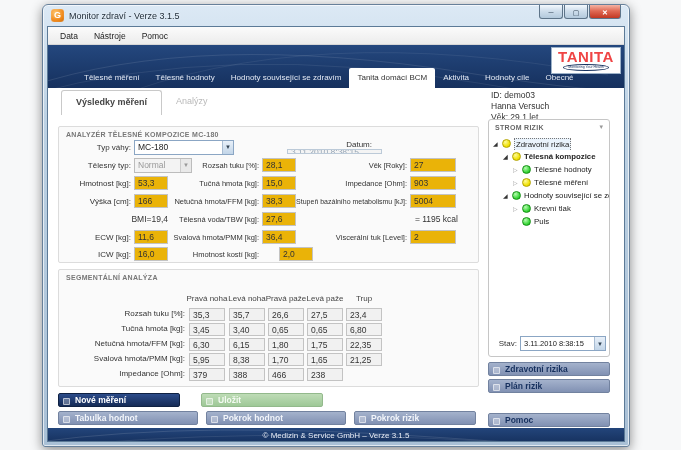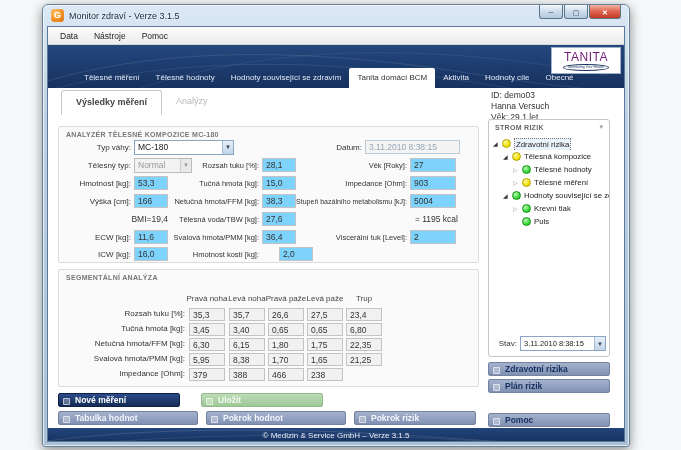--- a/index.html
+++ b/index.html
@@ -30,39 +30,39 @@
   
   .menubar { position:absolute; left:0; right:0; top:0; height:18px; background:linear-gradient(#fbfbfb,#ececec);
     border-bottom:1px solid #d7d7d7; display:flex; align-items:flex-start; padding-left:4px; }
   .menu-item { font-size:8.5px; color:#222; padding:0 8px; line-height:18px; cursor:default; }
 
   
   .band { position:absolute; left:0; right:0; top:18px; height:43px; background:linear-gradient(180deg,#24477e,#16315e); overflow:hidden; }
   .band svg { position:absolute; left:0; top:0; }
   .logo { position:absolute; right:3px; top:2px; width:70px; height:27px; background:#fff; border:1px solid #9db2c9;
     display:flex; flex-direction:column; align-items:center; justify-content:center; }
-  .logo .brand { font-size:12px; font-weight:normal; color:#701a75; letter-spacing:.5px; line-height:12px; }
+  .logo .brand { font-size:15px; font-weight:bold; color:#ef4444; letter-spacing:.5px; line-height:12px; }
   .logo .tagline { font-size:3.5px; color:#16315e; border:1px solid #16315e; border-radius:50%; padding:0 4px; line-height:5px; margin-top:1px; }
   .tabbar { position:absolute; left:28px; bottom:0; display:flex; height:20px; }
   .tab { font-size:8px; color:#e3e9f4; line-height:20px; padding:0 8px; white-space:nowrap; cursor:default; }
   .tab.active { background:#fff; color:#333; border-radius:2px 2px 0 0; }
 
   
   .subtab-box { position:absolute; left:13px; top:63px; height:25px; display:flex; }
   .subtab { font-size:9px; padding:6px 14px 0 14px; }
   .subtab.active { border:1px solid #c9c9c9; border-bottom:none; border-radius:3px 3px 0 0; background:#fff; color:#444; font-weight:bold; }
   .subtab.idle { color:#b9b9b9; }
   .patient { position:absolute; left:443px; top:63px; font-size:8.5px; color:#333; line-height:11px; }
 
   .grp { position:absolute; left:10px; width:421px; background:#fafafa; border:1px solid #dcdcdc; border-radius:2px; }
   .grp-title { position:absolute; left:7px; top:4px; font-size:7px; font-weight:bold; color:#777; letter-spacing:.3px; }
 
   .f { position:absolute; display:flex; align-items:center; height:14px; }
   .lbl { font-size:8px; color:#333; text-align:right; white-space:nowrap; }
-  .box { height:14px; border:1px solid #c3c3c3; background:#7dd3fc; font-size:8.5px; color:#333;
+  .box { height:14px; border:1px solid #c3c3c3; background:#eab308; font-size:8.5px; color:#333;
     display:flex; align-items:center; padding:0 3px; margin-left:3px; overflow:hidden; white-space:nowrap; }
   .combo { height:15px; border:1px solid #8ba6c4; background:#fff; font-size:8.5px; color:#222;
     display:flex; align-items:center; justify-content:space-between; padding-left:3px; margin-left:3px; }
   .combo .dd { width:11px; height:100%; border-left:1px solid #a8bcd2; background:linear-gradient(#e8f0f9,#c2d5e8);
     font-size:6px; color:#345; display:flex; align-items:center; justify-content:center; }
   .combo.disabled { border-color:#bcbcbc; background:#f3f3f3; color:#999; }
   .combo.disabled .dd { background:#e9e9e9; border-left-color:#ccc; color:#999; }
   .box.grayed { color:#96a6b6; background:#f4f4f4; border-color:#bccad8; }
   .freetext { font-size:8.5px; color:#333; text-align:right; white-space:nowrap; }
 
@@ -169,21 +169,21 @@
       <div class="grp" style="top:99px; height:137px;">
         <div class="grp-title">ANALYZÉR TĚLESNÉ KOMPOZICE MC-180</div>
 
         <div class="f" style="left:0; top:13px;">
           <span class="lbl" style="width:72px;">Typ váhy:</span>
           <span class="combo" style="width:100px;">
             <span>MC-180</span>
             <span class="dd">▼</span>
           </span>
         </div>
-        <div class="f" style="left:225px; top:13px;">
+        <div class="f" style="left:225px; top:13px;flex-direction:column;">
           <span class="lbl" style="width:78px;">Datum:</span>
           <span class="box grayed" style="width:95px;">3.11.2010 8:38:15</span>
         </div>
 
         <div class="f" style="left:0; top:31px;">
           <span class="lbl" style="width:72px;">Tělesný typ:</span>
           <span class="combo disabled" style="width:58px;">
             <span>Normal</span>
             <span class="dd">▼</span>
           </span>
@@ -303,21 +303,21 @@
           <span class="stav-combo">
             <span>3.11.2010 8:38:15</span>
             <span class="dd">▼</span>
           </span>
         </div>
       <div class="tree-item" style="top: 18px;">
             <span class="tx" style="left: 4px; color: rgb(51, 51, 51);">◢</span>
             <span class="dot yellow" style="left: 13px;"></span>
             <span class="tlabel selected" style="left: 25px;">Zdravotní rizika</span>
           </div>
-          <div class="tree-item" style="top: 31px;">
+          <div class="tree-item" style="top: 31px; font-weight: bold;">
             <span class="tx" style="left: 14px; color: rgb(51, 51, 51);">◢</span>
             <span class="dot yellow" style="left: 23px;"></span>
             <span class="tlabel" style="left: 35px;">Tělesná kompozice</span>
           </div>
           <div class="tree-item" style="top: 44px;">
             <span class="tx" style="left: 24px; color: rgb(153, 153, 153);">▷</span>
             <span class="dot green" style="left: 33px;"></span>
             <span class="tlabel" style="left: 45px;">Tělesné hodnoty</span>
           </div>
           <div class="tree-item" style="top: 57px;">

